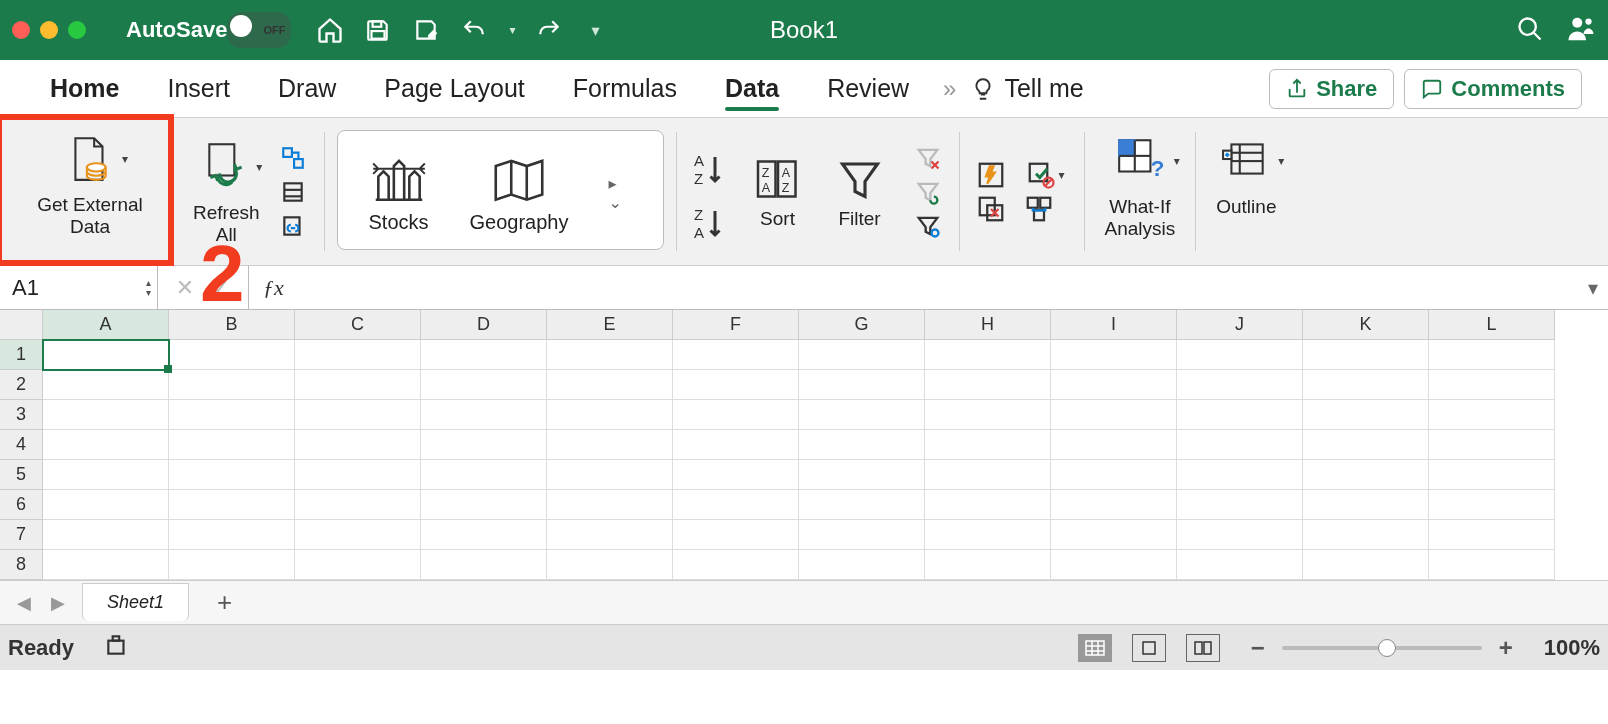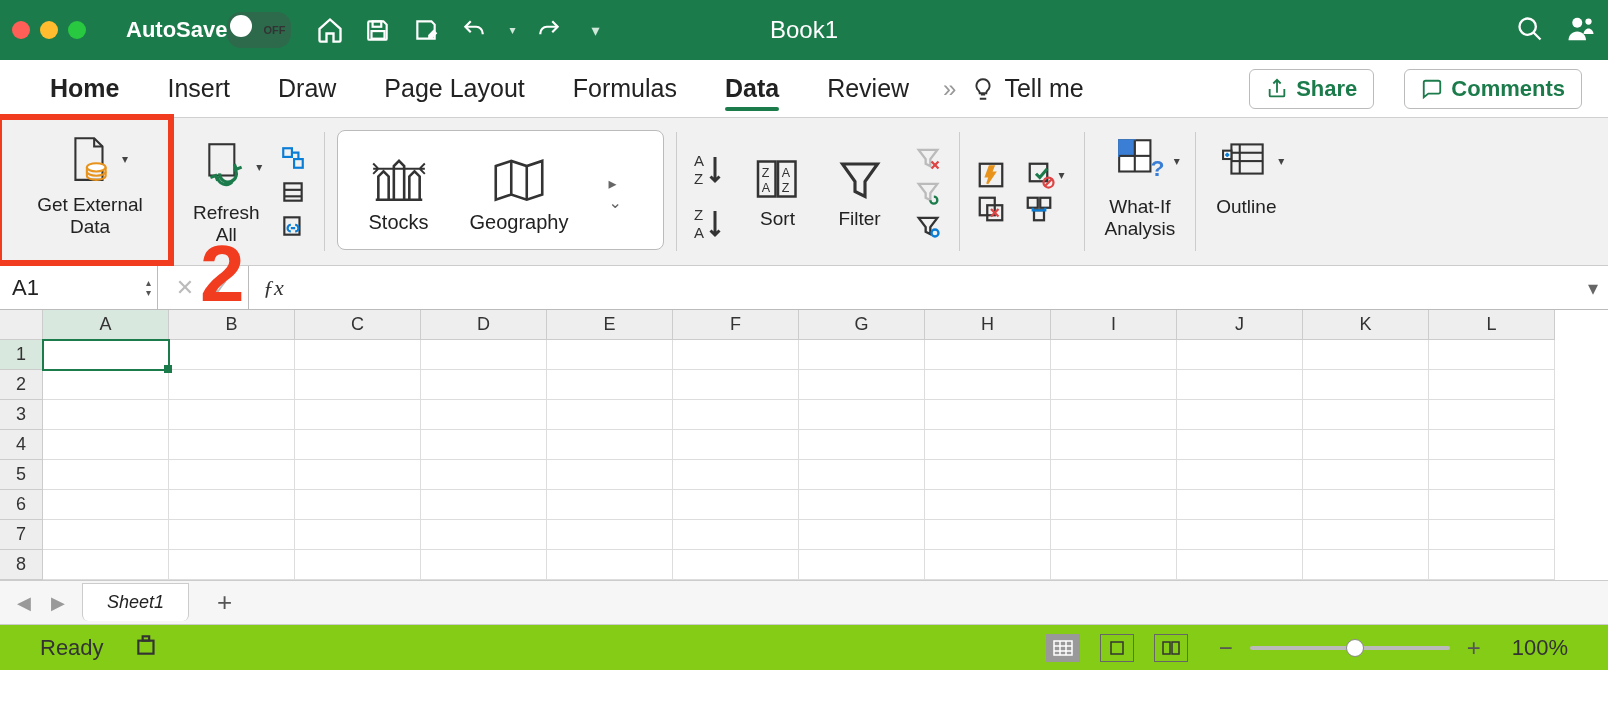--- a/index.html
+++ b/index.html
@@ -20,21 +20,21 @@
 .icon-svg { fill: none; stroke: #fff; stroke-width: 2; }
 
 
 .ribbon-tabs { height: 58px; background: #fff; display: flex; align-items: center; padding: 0 26px; border-bottom: 1px solid #d0d0d0; gap: 0; }
 .ribbon-tab { padding: 0 24px; font-size: 25px; height: 100%; display: flex; align-items: center; cursor: pointer; position: relative; }
 .ribbon-tab.home { font-weight: 700; }
 .ribbon-tab.active { font-weight: 700; }
 .ribbon-tab.active::after { content: ""; position: absolute; bottom: 6px; left: 24px; right: 24px; height: 4px; background: #1c7b4b; border-radius: 2px; }
 .more-tabs { font-size: 24px; color: #999; padding: 0 10px; }
 .tell-me { display: flex; align-items: center; gap: 8px; font-size: 25px; margin-left: 4px; cursor: pointer; }
-.ribbon-right { margin-left: auto; display: flex; gap: 30px; }
+.ribbon-right { margin-left: auto; display: flex; gap: 10px; }
 .ribbon-btn { border: 1.5px solid #bbb; border-radius: 6px; padding: 6px 16px; font-size: 22px; display: flex; align-items: center; gap: 8px; cursor: pointer; background: #fff; }
 .ribbon-btn.share { color: #1c7b4b; font-weight: 600; }
 .ribbon-btn.comments { color: #1c7b4b; font-weight: 600; }
 
 
 .ribbon { height: 148px; background: #f1f1f1; display: flex; align-items: stretch; padding: 6px 10px 6px 10px; border-bottom: 1px solid #ccc; position: relative; }
 .rgroup { display: flex; flex-direction: column; align-items: center; justify-content: flex-start; padding: 4px 10px; position: relative; }
 .rgroup.row { flex-direction: row; align-items: center; gap: 6px; }
 .sep { width: 1px; background: #ccc; margin: 8px 2px; }
 .rbtn { display: flex; flex-direction: column; align-items: center; justify-content: center; padding: 6px 8px; border-radius: 4px; cursor: pointer; gap: 4px; }
@@ -69,21 +69,21 @@
 .cell.active { outline: 2.5px solid #1c7b4b; outline-offset: -1px; position: relative; z-index: 2; }
 .cell.active::after { content: ""; position: absolute; right: -4px; bottom: -4px; width: 8px; height: 8px; background: #1c7b4b; }
 
 
 .sheet-bar { height: 44px; background: #f6f6f6; border-top: 1px solid #ccc; display: flex; align-items: center; padding: 0 14px; gap: 14px; }
 .nav-arrow { font-size: 18px; color: #999; cursor: pointer; width: 20px; text-align: center; }
 .sheet-tab { background: #fff; border: 1px solid #ccc; border-bottom: none; border-radius: 0 0 6px 6px; padding: 8px 24px; font-size: 18px; cursor: pointer; position: relative; top: -1px; font-style: italic; }
 .add-sheet { font-size: 26px; color: #555; cursor: pointer; padding: 0 14px; }
 
 
-.status-bar { height: 46px; background: #84cc16; border-top: 1px solid #ccc; display: flex; align-items: center; padding: 0 40px; font-size: 22px; color: #333; }
+.status-bar { height: 46px; background: #e5e5e5; border-top: 1px solid #ccc; display: flex; align-items: center; padding: 0 8px; font-size: 22px; color: #333; font-weight: bold; }
 .status-bar .spacer { flex: 1; }
 .view-btns { display: flex; gap: 20px; margin-right: 28px; }
 .view-btn { width: 34px; height: 28px; border: 1.5px solid #666; display: flex; align-items: center; justify-content: center; cursor: pointer; font-size: 14px; }
 .view-btn.active { background: #999; border-color: #999; color: #fff; }
 .zoom { display: flex; align-items: center; gap: 14px; }
 .zoom-slider { width: 200px; height: 4px; background: #bbb; position: relative; border-radius: 2px; cursor: pointer; }
 .zoom-thumb { position: absolute; left: 48%; top: -7px; width: 18px; height: 18px; background: #fff; border: 1.5px solid #888; border-radius: 50%; }
 .zoom-btn { font-size: 24px; color: #555; cursor: pointer; width: 20px; text-align: center; }
 </style>
 </head>

